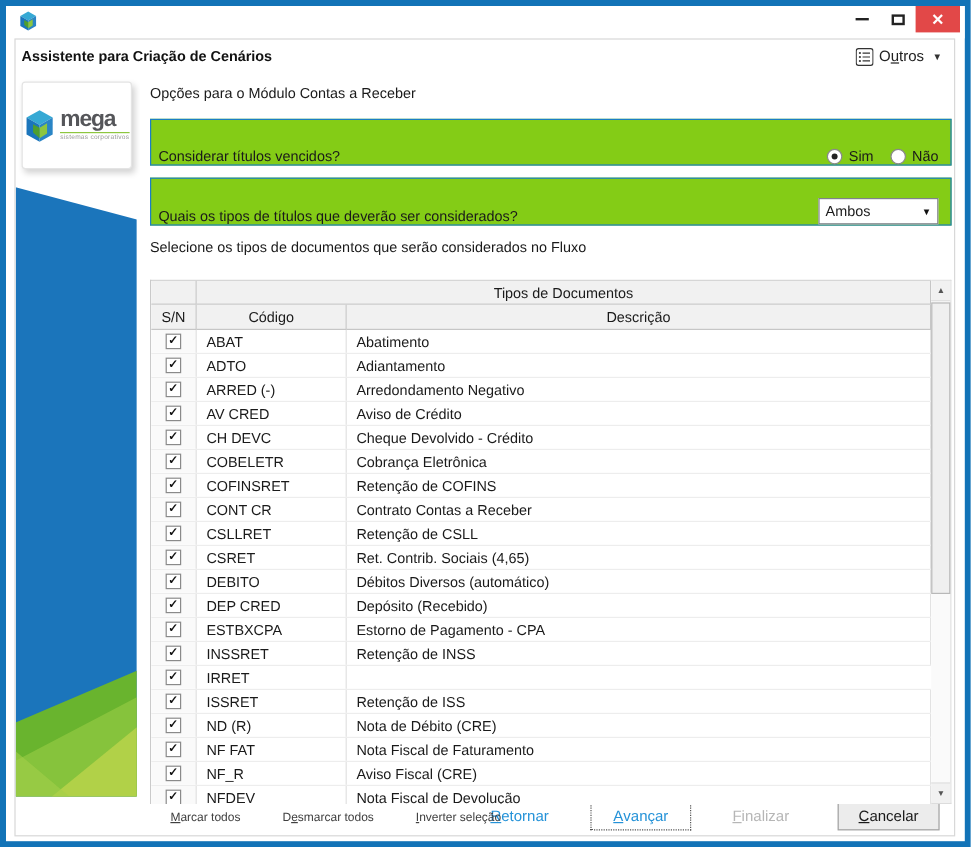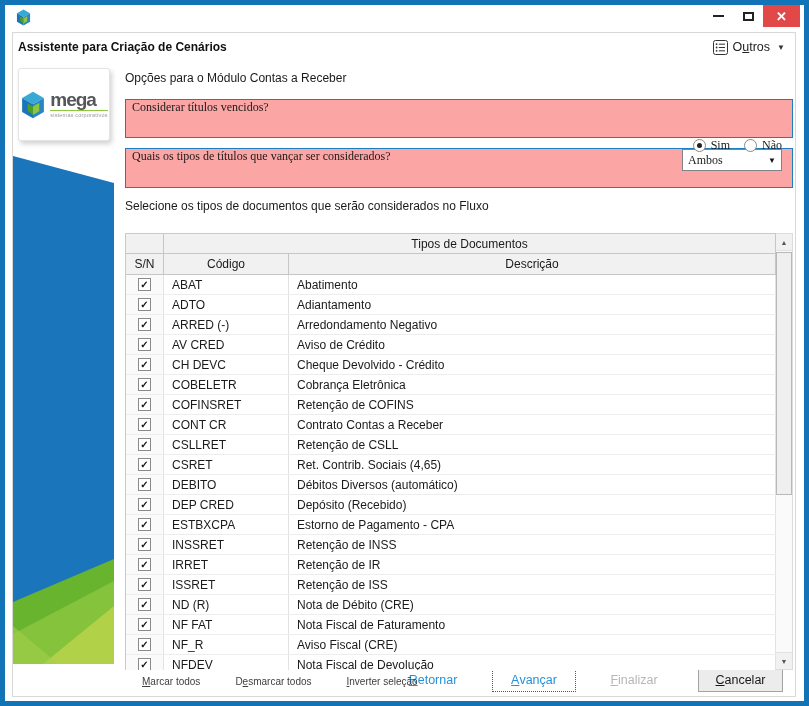--- a/index.html
+++ b/index.html
@@ -33,22 +33,22 @@
                border:1px solid #e4e4e4; border-radius:3px; box-shadow:2px 3px 5px rgba(0,0,0,.18);
                display:flex; align-items:center; justify-content:center; gap:4px; }
   .logo-text { display:flex; flex-direction:column; align-items:flex-start; }
   .brand { font-weight:bold; font-size:19px; line-height:18px; color:#55565a; letter-spacing:-1px; }
   .tagline { font-size:5.5px; color:#9a9a9a; border-top:1px solid #8dc63f; padding-top:1px; margin-top:1px; letter-spacing:.2px; }
 
   
   .content { flex:1; padding:8px 2px 0 8px; position:relative; }
   .section-title { font-size:12px; margin:2px 0 0 0; }
 
-  .qbox { border:1px solid #1b7fc4; height:39px; display:flex; align-items:flex-start; justify-content:space-between;
-          padding:0 10px 0 6px; background:#fca5a5;font-family:Liberation Serif, serif; }
+  .qbox { border:1px solid #1b7fc4; height:39px; display:flex; align-items:flex-end; justify-content:space-between;
+          padding:0 10px 0 6px; background:#84cc16; }
   .qbox1 { margin-top:14px; }
   .qbox2 { margin-top:10px; height:40px; }
   .q-label { font-size:12px; }
 
   .radio-group { display:flex; align-items:center; gap:14px;margin-top:38px; }
   .radio-opt { display:flex; align-items:center; gap:5px; cursor:default; font-size:12px; }
   .radio { width:13px; height:13px; border:1px solid #8a8a8a; border-radius:50%; background:#fff; position:relative; display:inline-block; }
   .radio.checked::after { content:""; position:absolute; left:3px; top:3px; width:5px; height:5px; border-radius:50%; background:#222; }
 
   .select { width:100px; height:22px; border:1px solid #7f8389; background:#fff; display:flex; align-items:center;
@@ -182,21 +182,21 @@
                 <span>Sim</span>
               </span>
               <span class="radio-opt">
                 <span class="radio"></span>
                 <span>Não</span>
               </span>
             </div>
         </div>
 
         <div class="qbox qbox2">
-          <span class="q-label">Quais os tipos de títulos que vançar ser considerados?</span>
+          <span class="q-label">Quais os tipos de títulos que deverão ser considerados?</span>
           <div class="select">
             <span>Ambos</span>
             <span class="select-arrow">▼</span>
           </div>
         </div>
 
         <div class="table-label">Selecione os tipos de documentos que serão considerados no Fluxo</div>
 
         <div class="doc-table">
           <div class="grid">
@@ -306,21 +306,20 @@
                     <span class="cb">✓</span>
                   </div>
                   <div class="td-cod">INSSRET</div>
                   <div class="td-desc">Retenção de INSS</div>
                 </div>
                 <div class="trow">
                   <div class="td-sn">
                     <span class="cb">✓</span>
                   </div>
                   <div class="td-cod">IRRET</div>
-                  <div class="td-desc">Retenção de IR</div>
                 </div>
                 <div class="trow">
                   <div class="td-sn">
                     <span class="cb">✓</span>
                   </div>
                   <div class="td-cod">ISSRET</div>
                   <div class="td-desc">Retenção de ISS</div>
                 </div>
                 <div class="trow">
                   <div class="td-sn">

